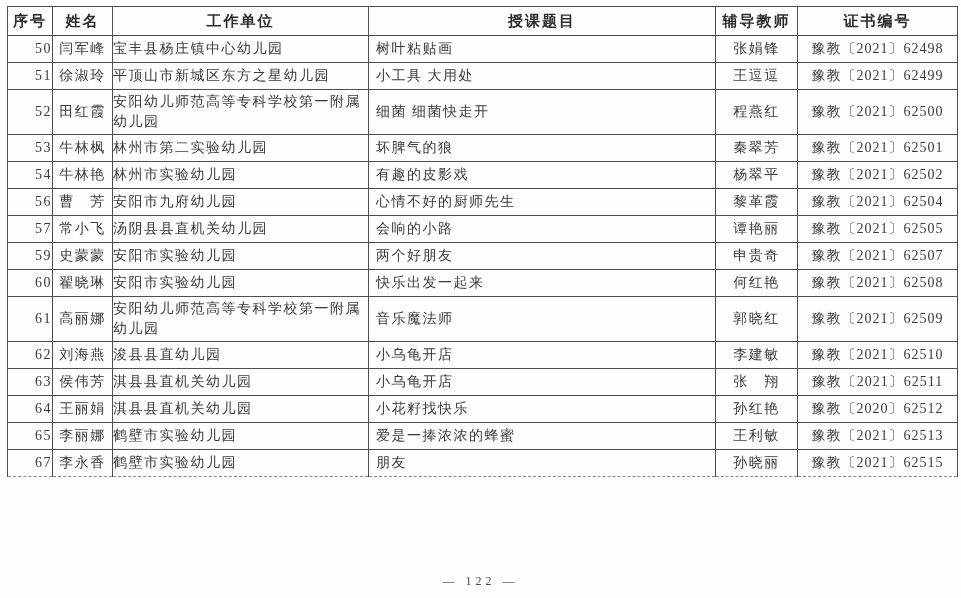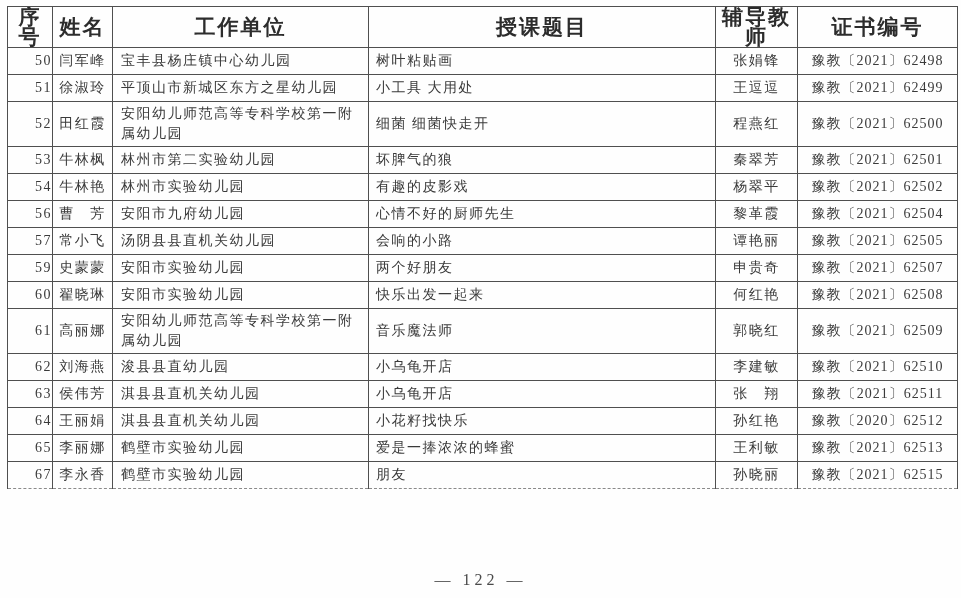--- a/index.html
+++ b/index.html
@@ -27,48 +27,48 @@
   .cert-table th, .cert-table td {
     border: 1px solid #4f4f4f;
     font-size: 14px;
     letter-spacing: 1.5px;
     vertical-align: middle;
     line-height: 20px;
     overflow: hidden;
   }
   .cert-table thead th {
     height: 29px;
-    font-size: 21px;
+    font-size: 15px;
     font-weight: bold;
     color: #2c2c2c;
     text-align: center;
     letter-spacing: 2px;
   }
   .cert-table td { height: 27px; }
   .col-no    { width: 45px; }
   .col-name  { width: 60px; }
   .col-unit  { width: 256px; }
   .col-title { width: 347px; }
   .col-tutor { width: 82px; }
   .col-cert  { width: 160px; }
   td.c-no    { text-align: right; }
   td.c-name  { text-align: center; }
-  td.c-unit  { text-align: left; padding: 2px 4px 2px 8px; }
+  td.c-unit  { text-align: left; padding: 2px 4px 2px 0; }
   td.c-title { text-align: left; padding: 2px 2px 2px 7px; }
   td.c-tutor { text-align: center; }
   td.c-cert  { text-align: center; letter-spacing: 1px; }
   
   .cert-table tbody tr:last-child td { border-bottom: 1px dashed #8a8a8a; }
   .page-footer {
     position: absolute;
     left: 0;
     bottom: 9px;
     width: 100%;
     text-align: center;
-    font-size: 16px;
+    font-size: 12px;
     color: #4a4a4a;
     letter-spacing: 4px;
   }
 </style>
 </head>
 <body>
 
 <div class="page">
   <table class="cert-table">
     <colgroup>

